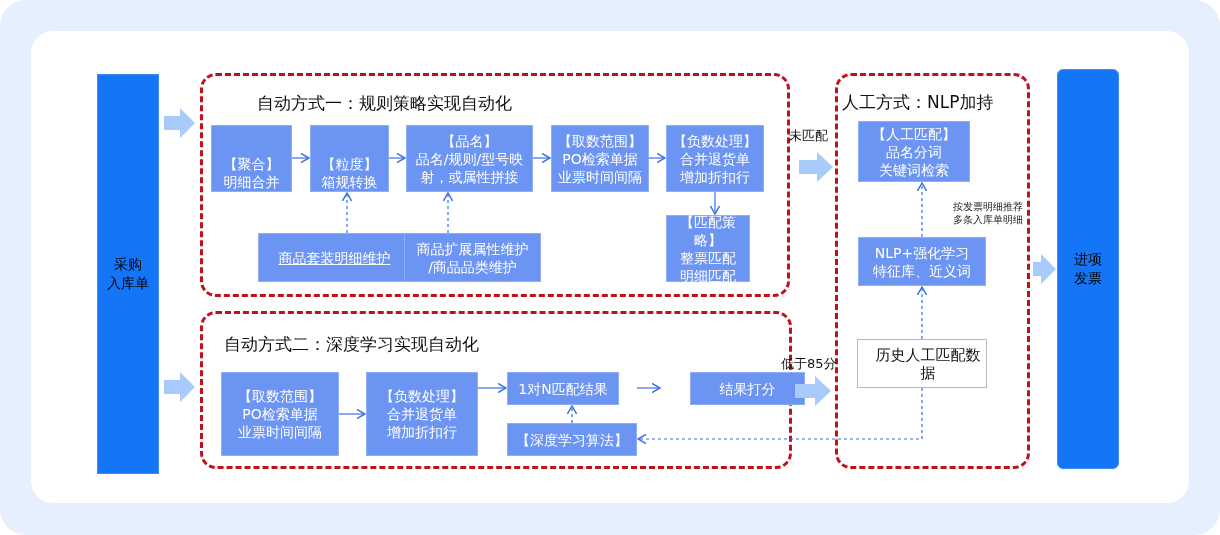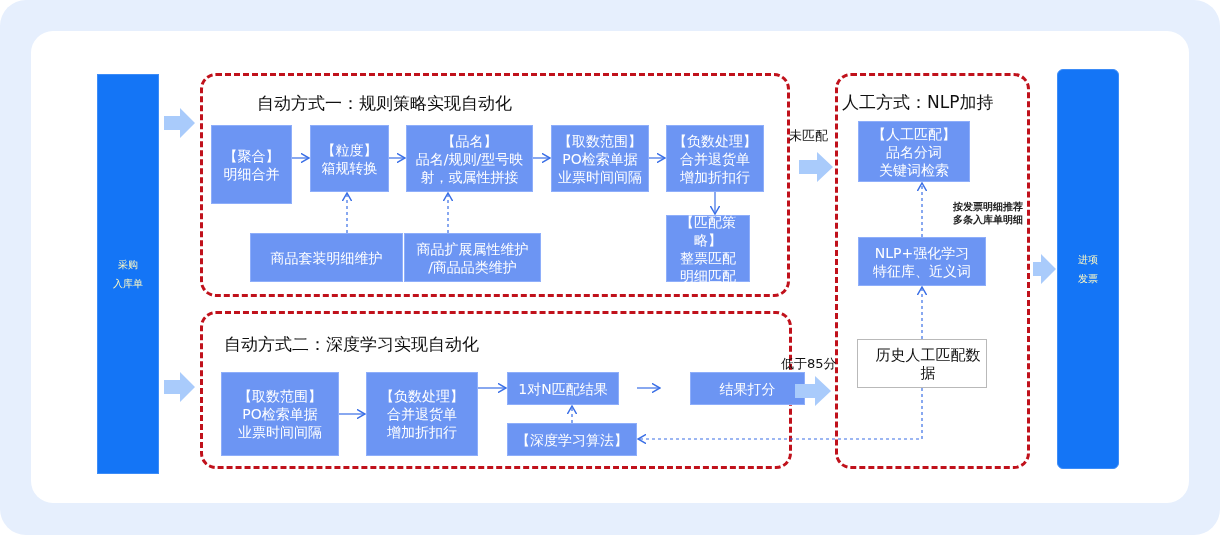--- a/index.html
+++ b/index.html
@@ -11,41 +11,41 @@
   }
   .outer-bg {
     position: absolute; left: 0; top: 0; width: 1220px; height: 535px;
     background: #e6effd; border-radius: 26px;
   }
   .inner-card {
     position: absolute; left: 31px; top: 31px; width: 1158px; height: 472px;
     background: #ffffff; border-radius: 22px;
   }
   .bar {
-    position: absolute; background: #1475f6; color: #fef9c3;
+    position: absolute; background: #1475f6; color: #000000;
     display: flex; align-items: center; justify-content: center; text-align: center;
-    font-size: 10px; line-height: 19px; border: 1px solid #3d8cf7;
+    font-size: 14px; line-height: 19px; border: 1px solid #3d8cf7;
   }
   .dashbox {
     position: absolute; border: 3px dashed #c0111b; border-radius: 16px;
   }
   .section-title {
     position: absolute; font-size: 17px; color: #111; white-space: nowrap;
   }
   .node {
     position: absolute; background: #6c95f3; color: #fff;
     border: 1px solid #8eaefa;
     display: flex; flex-direction: column; align-items: center; justify-content: center;
     text-align: center; font-size: 14px; line-height: 18px;
   }
   .node.white {
     background: #fff; color: #111; border: 1px solid #b9b9b9; font-size: 15px; padding-left: 12px;
   }
   .label { position: absolute; font-size: 13px; color: #111; white-space: nowrap; }
-  .small-label { position: absolute; font-size: 10px; line-height: 12px; color: #222; white-space: nowrap; font-weight: bold; }
+  .small-label { position: absolute; font-size: 10px; line-height: 12px; color: #222; white-space: nowrap; }
   svg.overlay { position: absolute; left: 0; top: 0; width: 1220px; height: 535px; pointer-events: none; }
 </style>
 </head>
 <body>
 
 <div class="outer-bg"></div>
 <div class="inner-card"></div>
 
 <div class="bar" style="left:97px;top:74px;width:62px;height:400px;">
   <div>
@@ -61,25 +61,25 @@
 </div>
 
 <div class="dashbox" style="left:200px;top:73px;width:590px;height:224px;"></div>
 <div class="dashbox" style="left:200px;top:311px;width:592px;height:158px;"></div>
 <div class="dashbox" style="left:835px;top:73px;width:195px;height:396px;"></div>
 
 <div class="section-title" style="left:224px;top:92px;margin-left:33px;">自动方式一：规则策略实现自动化</div>
 <div class="section-title" style="left:224px;top:333px;">自动方式二：深度学习实现自动化</div>
 <div class="section-title" style="left:842px;top:91px;">人工方式：NLP加持</div>
 
-<div class="node" style="left:211px;top:125px;width:81px;height:79px;">
+<div class="node" style="left:211px;top:125px;width:81px;height:67px;justify-content:flex-end;">
   <div>【聚合】</div>
   <div>明细合并</div>
 </div>
-<div class="node" style="left:310px;top:125px;width:79px;height:67px;">
+<div class="node" style="left:310px;top:125px;width:79px;height:67px;justify-content:flex-end;">
   <div>【粒度】</div>
   <div>箱规转换</div>
 </div>
 <div class="node" style="left:406px;top:125px;width:127px;height:67px;">
   <div>【品名】</div>
   <div>品名/规则/型号映</div>
   <div>射，或属性拼接</div>
 </div>
 <div class="node" style="left:551px;top:125px;width:98px;height:67px;">
   <div>【取数范围】</div>
@@ -89,21 +89,21 @@
 <div class="node" style="left:666px;top:125px;width:98px;height:67px;">
   <div>【负数处理】</div>
   <div>合并退货单</div>
   <div>增加折扣行</div>
 </div>
 <div class="node" style="left:666px;top:215px;width:84px;height:67px;">
   <div>【匹配策略】</div>
   <div>整票匹配</div>
   <div>明细匹配</div>
 </div>
-<div class="node" style="left:250px;top:233px;width:153px;height:49px;">
+<div class="node" style="left:258px;top:233px;width:153px;height:49px;text-decoration:underline;">
   <div>商品套装明细维护</div>
 </div>
 <div class="node" style="left:404px;top:233px;width:137px;height:49px;">
   <div>商品扩展属性维护</div>
   <div>/商品品类维护</div>
 </div>
 
 <div class="node" style="left:221px;top:372px;width:118px;height:84px;">
   <div>【取数范围】</div>
   <div>PO检索单据</div>

